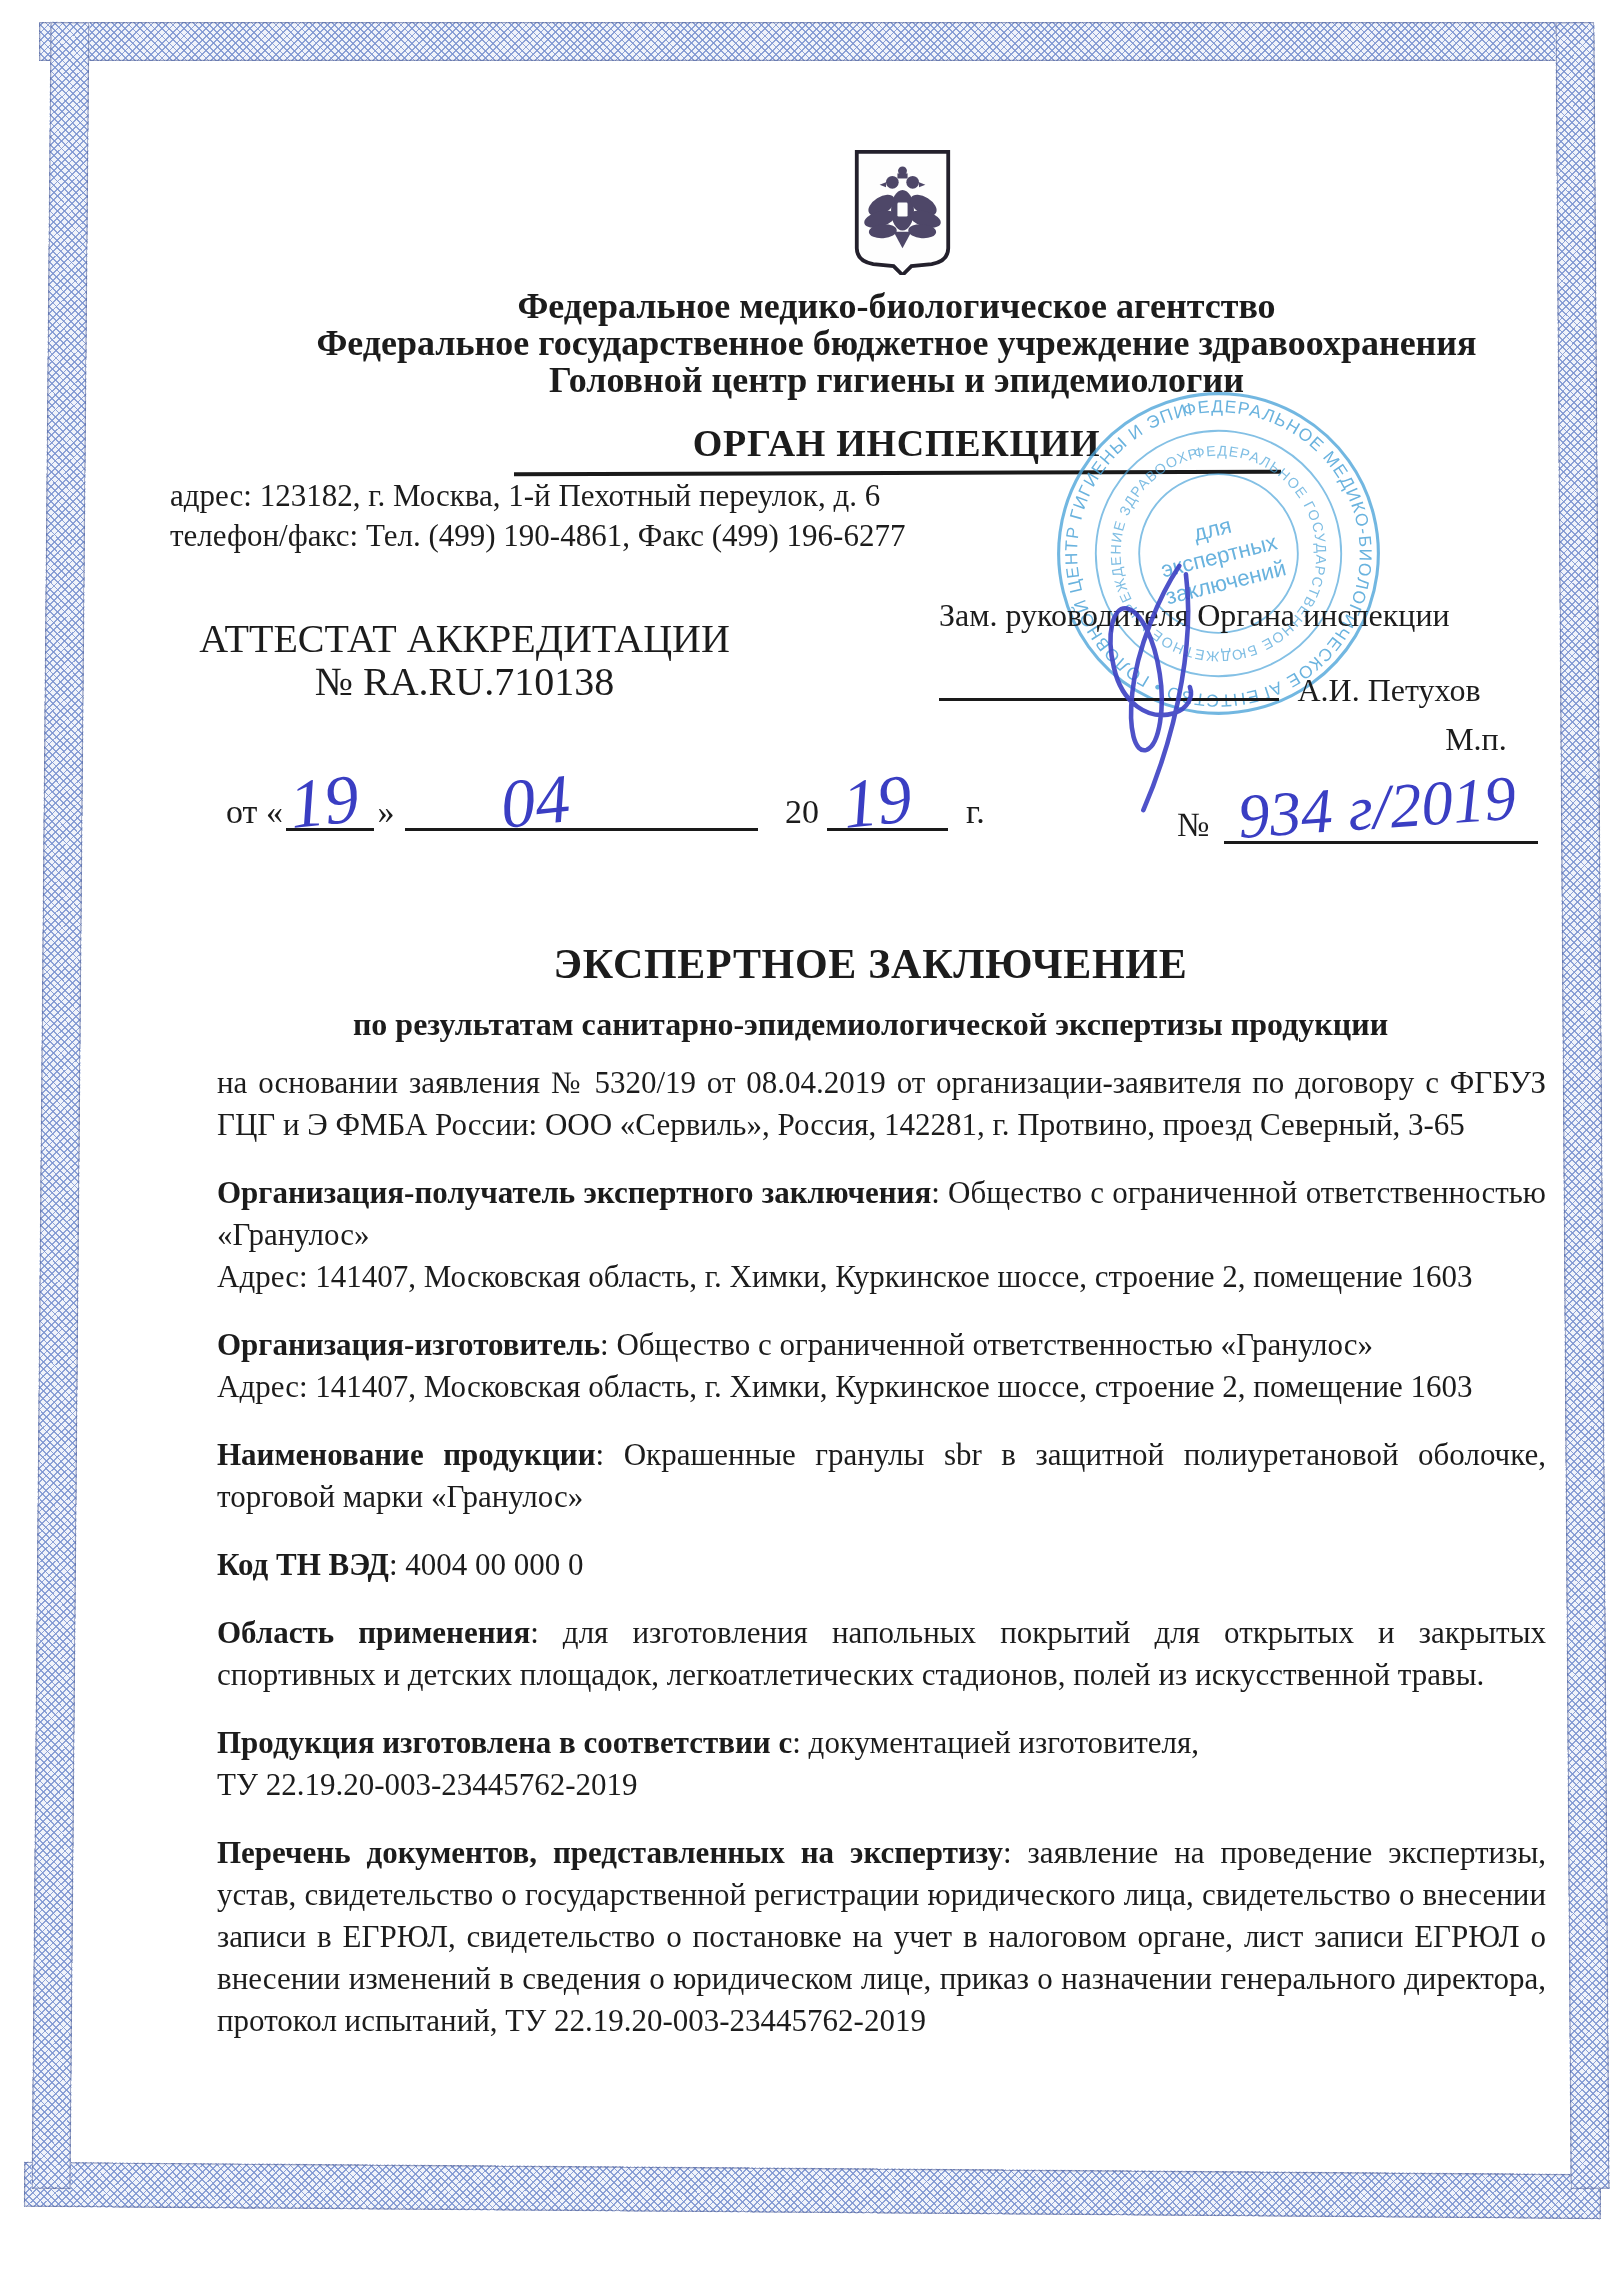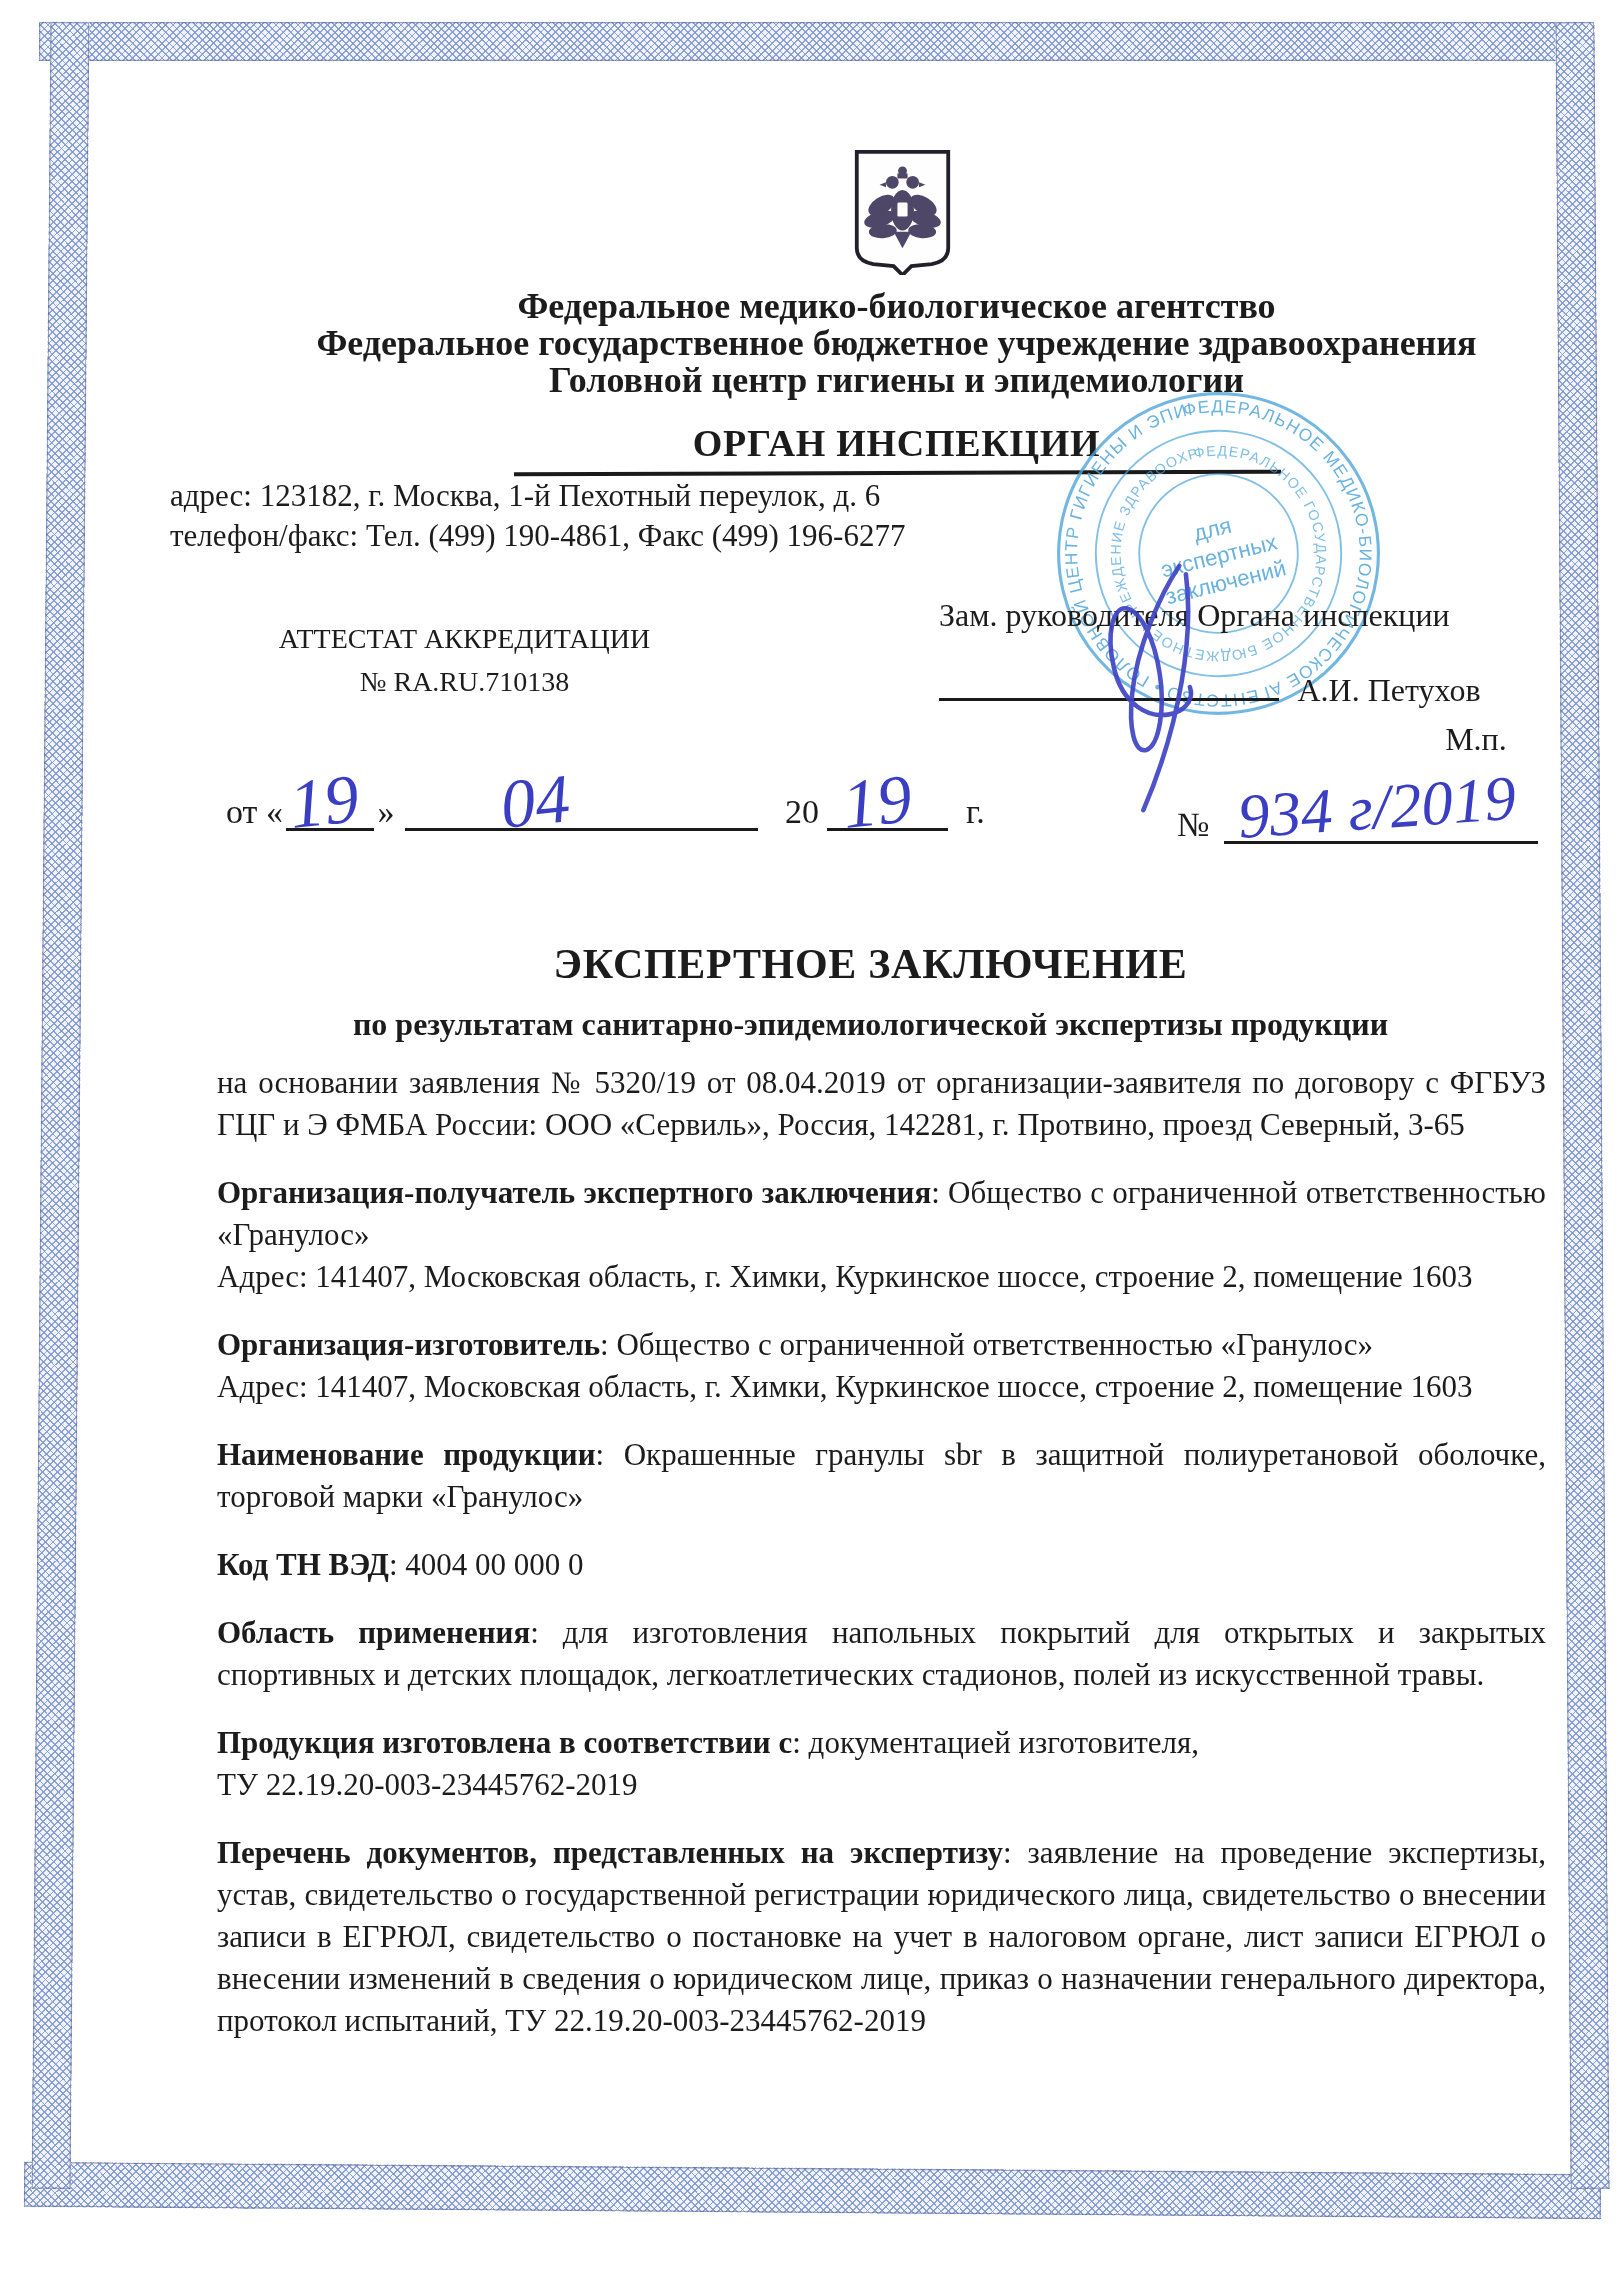--- a/index.html
+++ b/index.html
@@ -29,21 +29,21 @@
     text-align:center;font-weight:bold;font-size:36px;line-height:37px;
   }
   .insp-title{
     position:absolute;left:170px;top:421px;width:1453px;z-index:2;
     text-align:center;font-weight:bold;font-size:38px;letter-spacing:0.7px;
   }
   .insp-underline{position:absolute;left:514px;top:471px;width:767px;height:3.9px;background:#1a1a1a;z-index:2;transform:rotate(-0.2deg);}
   .insp-address{position:absolute;left:170px;top:478px;width:1453px;text-align:left;font-size:31px;z-index:2;}
   .insp-phone{position:absolute;left:170px;top:518px;width:1453px;font-size:31px;z-index:2;}
 
-  .accred{position:absolute;left:196px;top:617px;width:537px;z-index:2;text-align:center;font-size:28px;line-height:43px;}
+  .accred{position:absolute;left:196px;top:617px;width:537px;z-index:2;text-align:center;font-size:40px;line-height:43px;}
 
   .approval{position:absolute;left:939px;top:589px;width:569px;z-index:4;font-size:32px;}
   .appr-head{text-align:right;padding-right:17px;font-size:35px;}
   .appr-role{margin-top:7.9px;white-space:nowrap;}
   .appr-sign-row{margin-top:38px;white-space:nowrap;}
   .sign-line{display:inline-block;width:340px;height:7.9px;border-bottom:3.3px solid #1a1a1a;}
   .appr-name{margin-left:10.5px;}
   .appr-mp{text-align:right;margin-top:11.8px;padding-right:1.3px;}
 
   

